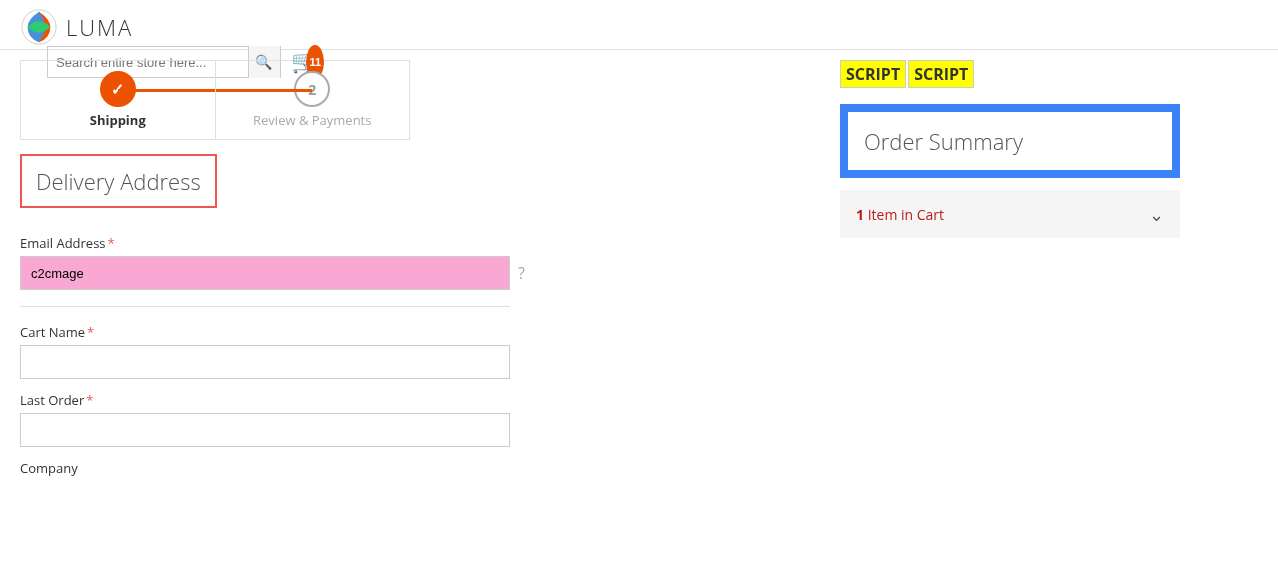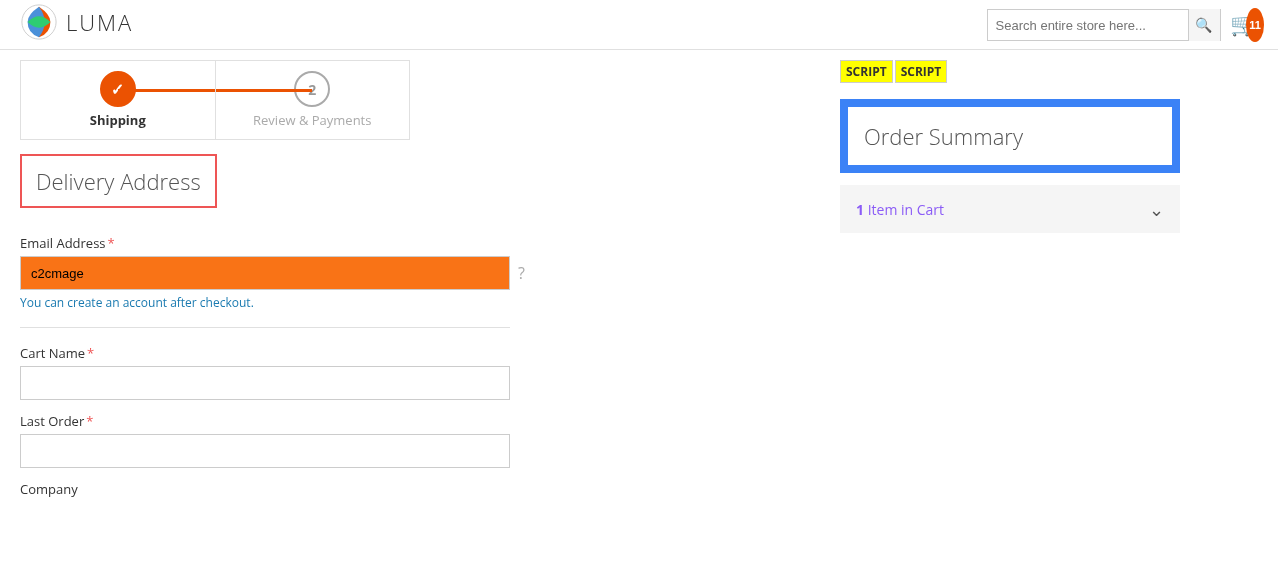--- a/index.html
+++ b/index.html
@@ -1,25 +1,26 @@
 <!DOCTYPE html>
 <html><head>
   <meta charset="utf-8">
   <style>
     * { box-sizing: border-box; margin: 0; padding: 0; }
     body { font-family: 'Open Sans', Arial, sans-serif; font-size: 14px; color: #333; background: #fff; }
 
     
     .header {
       display: flex;
-      align-items: flex-end;
+      align-items: flex-start;
       justify-content: space-between;
       padding: 8px 20px;
       border-bottom: 1px solid #e0e0e0;
       height: 50px;
+      flex-direction: column;
     }
     .logo-area {
       display: flex;
       align-items: center;
       gap: 8px;
     }
     .logo-icon {
       width: 38px;
       height: 38px;
     }
@@ -192,21 +193,21 @@
     }
     .text-input {
       width: 490px;
       height: 34px;
       border: 1px solid #ccc;
       padding: 6px 10px;
       font-size: 13px;
       outline: none;
     }
     .text-input-email {
-      background: #f97316;
+      background: #f9a8d4;
       border: 1px solid #ccc;
     }
     .help-icon {
       color: #aaa;
       cursor: pointer;
       font-size: 16px;
     }
     .hint-text {
       font-size: 12px;
       color: #1a7ab0;
@@ -232,41 +233,41 @@
     }
     .cart-summary-bar {
       background: #f5f5f5;
       padding: 12px 16px;
       display: flex;
       align-items: center;
       justify-content: space-between;
     }
     .cart-summary-text {
       font-size: 14px;
-      color: #8b5cf6;
+      color: #b91c1c;
     }
     .cart-summary-count {
       font-weight: bold;
     }
     .cart-expand-icon {
       font-size: 18px;
       color: #555;
       cursor: pointer;
     }
 
     
     .script-badge-row {
       display: flex;
       gap: 2px;
       margin-bottom: 16px;
     }
     .script-badge {
       background: #ffff00;
       color: #333;
-      font-size: 12px;
+      font-size: 16px;
       font-weight: bold;
       padding: 2px 5px;
       border: 1px solid #ccc;
     }
   </style>
 </head>
 <body>
 
 <header class="header">
   <div class="logo-area">
@@ -324,21 +325,20 @@
     
     <div class="form-section">
       <div class="field-group">
         <div class="field-label">
           <span>Email Address</span><span class="required-star">*</span>
         </div>
         <div class="field-row">
           <input class="text-input text-input-email" type="text" value="c2cmage" style="">
           <span class="help-icon" title="Help">?</span>
         </div>
-        <div class="hint-text">You can create an account after checkout.</div>
       </div>
 
       <hr class="divider">
 
       <div class="field-group">
         <div class="field-label">
           <span>Cart Name</span><span class="required-star">*</span>
         </div>
         <input class="text-input" type="text" style="">
       </div>

